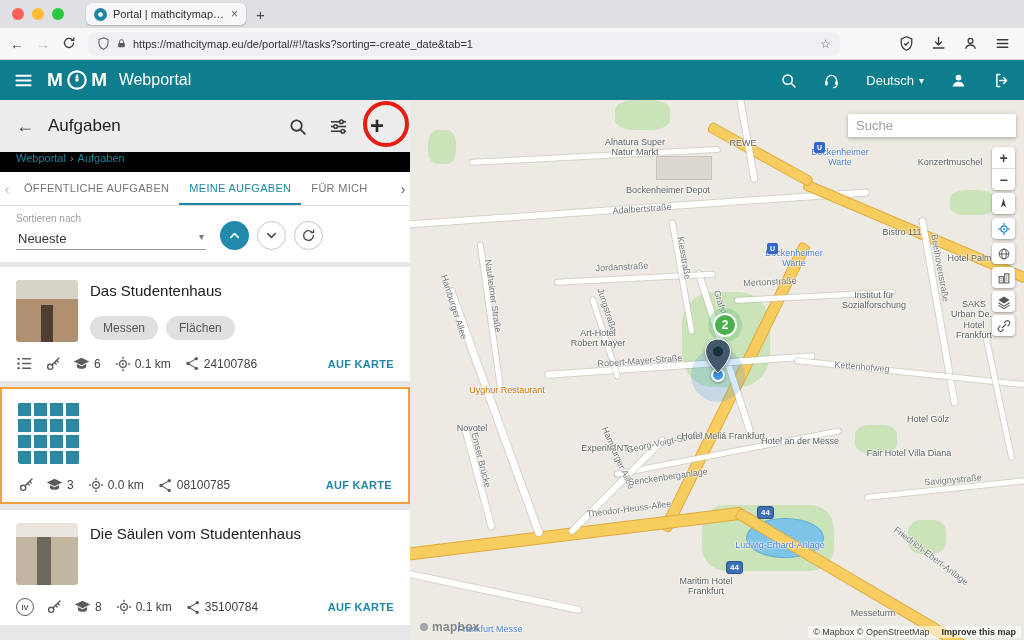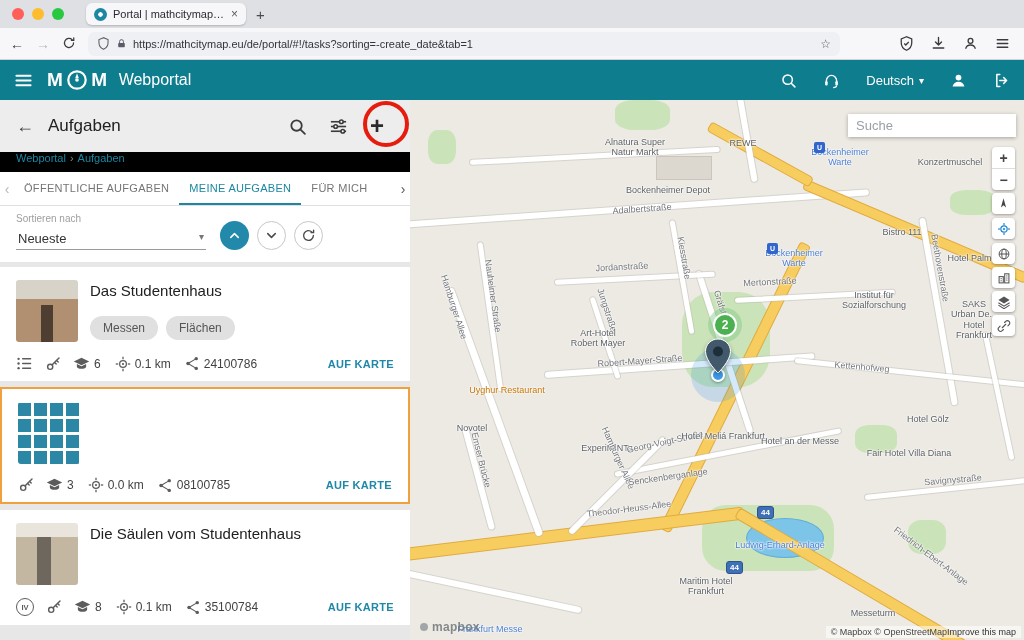--- a/index.html
+++ b/index.html
@@ -102,21 +102,21 @@
   .map-search { position:absolute; top:14px; right:8px; width:168px; height:23px; border:none; background:#fff; box-shadow:0 1px 4px rgba(0,0,0,.3); padding:0 8px; font-size:13px; font-family:inherit; color:#333; }
   .map-search::placeholder { color:#9aa0a6; }
   .zoomgrp { position:absolute; right:9px; top:47px; width:23px; background:#fff; border-radius:4px; box-shadow:0 1px 3px rgba(0,0,0,.35); overflow:hidden; }
   .zoomgrp button { width:23px; height:21px; font-size:14px; font-weight:bold; color:#444; display:flex; align-items:center; justify-content:center; }
   .zdiv { height:1px; background:#ddd; }
   .mbtn { position:absolute; right:9px; width:23px; height:21px; background:#fff; border-radius:4px; box-shadow:0 1px 3px rgba(0,0,0,.35); display:flex; align-items:center; justify-content:center; color:#555; }
   .mb-logo { position:absolute; left:10px; bottom:6px; display:flex; align-items:center; gap:4px; opacity:.75; }
   .mb-circle { width:7px; height:7px; border:4px solid #8a9096; border-radius:50%; display:inline-block; }
   .mb-text { color:#62686d; font-weight:bold; font-size:12px; letter-spacing:.3px; }
   .attr { position:absolute; right:3px; bottom:2px; font-size:9px; color:#444; background:rgba(255,255,255,.55); padding:1px 5px; }
-  .attr a { color:#333; font-weight:normal; text-decoration:none; margin-left:0; }
+  .attr a { color:#333; font-weight:bold; text-decoration:none; margin-left:12px; }
 
   
   .annotation { position:absolute; left:363px; top:101px; width:46px; height:46px; border:4px solid #e51c0e; border-radius:50%; z-index:60; pointer-events:none; }
 </style>
 </head>
 <body>
 
 <div class="tabbar">
   <div class="lights">
     <span class="light red"></span>

